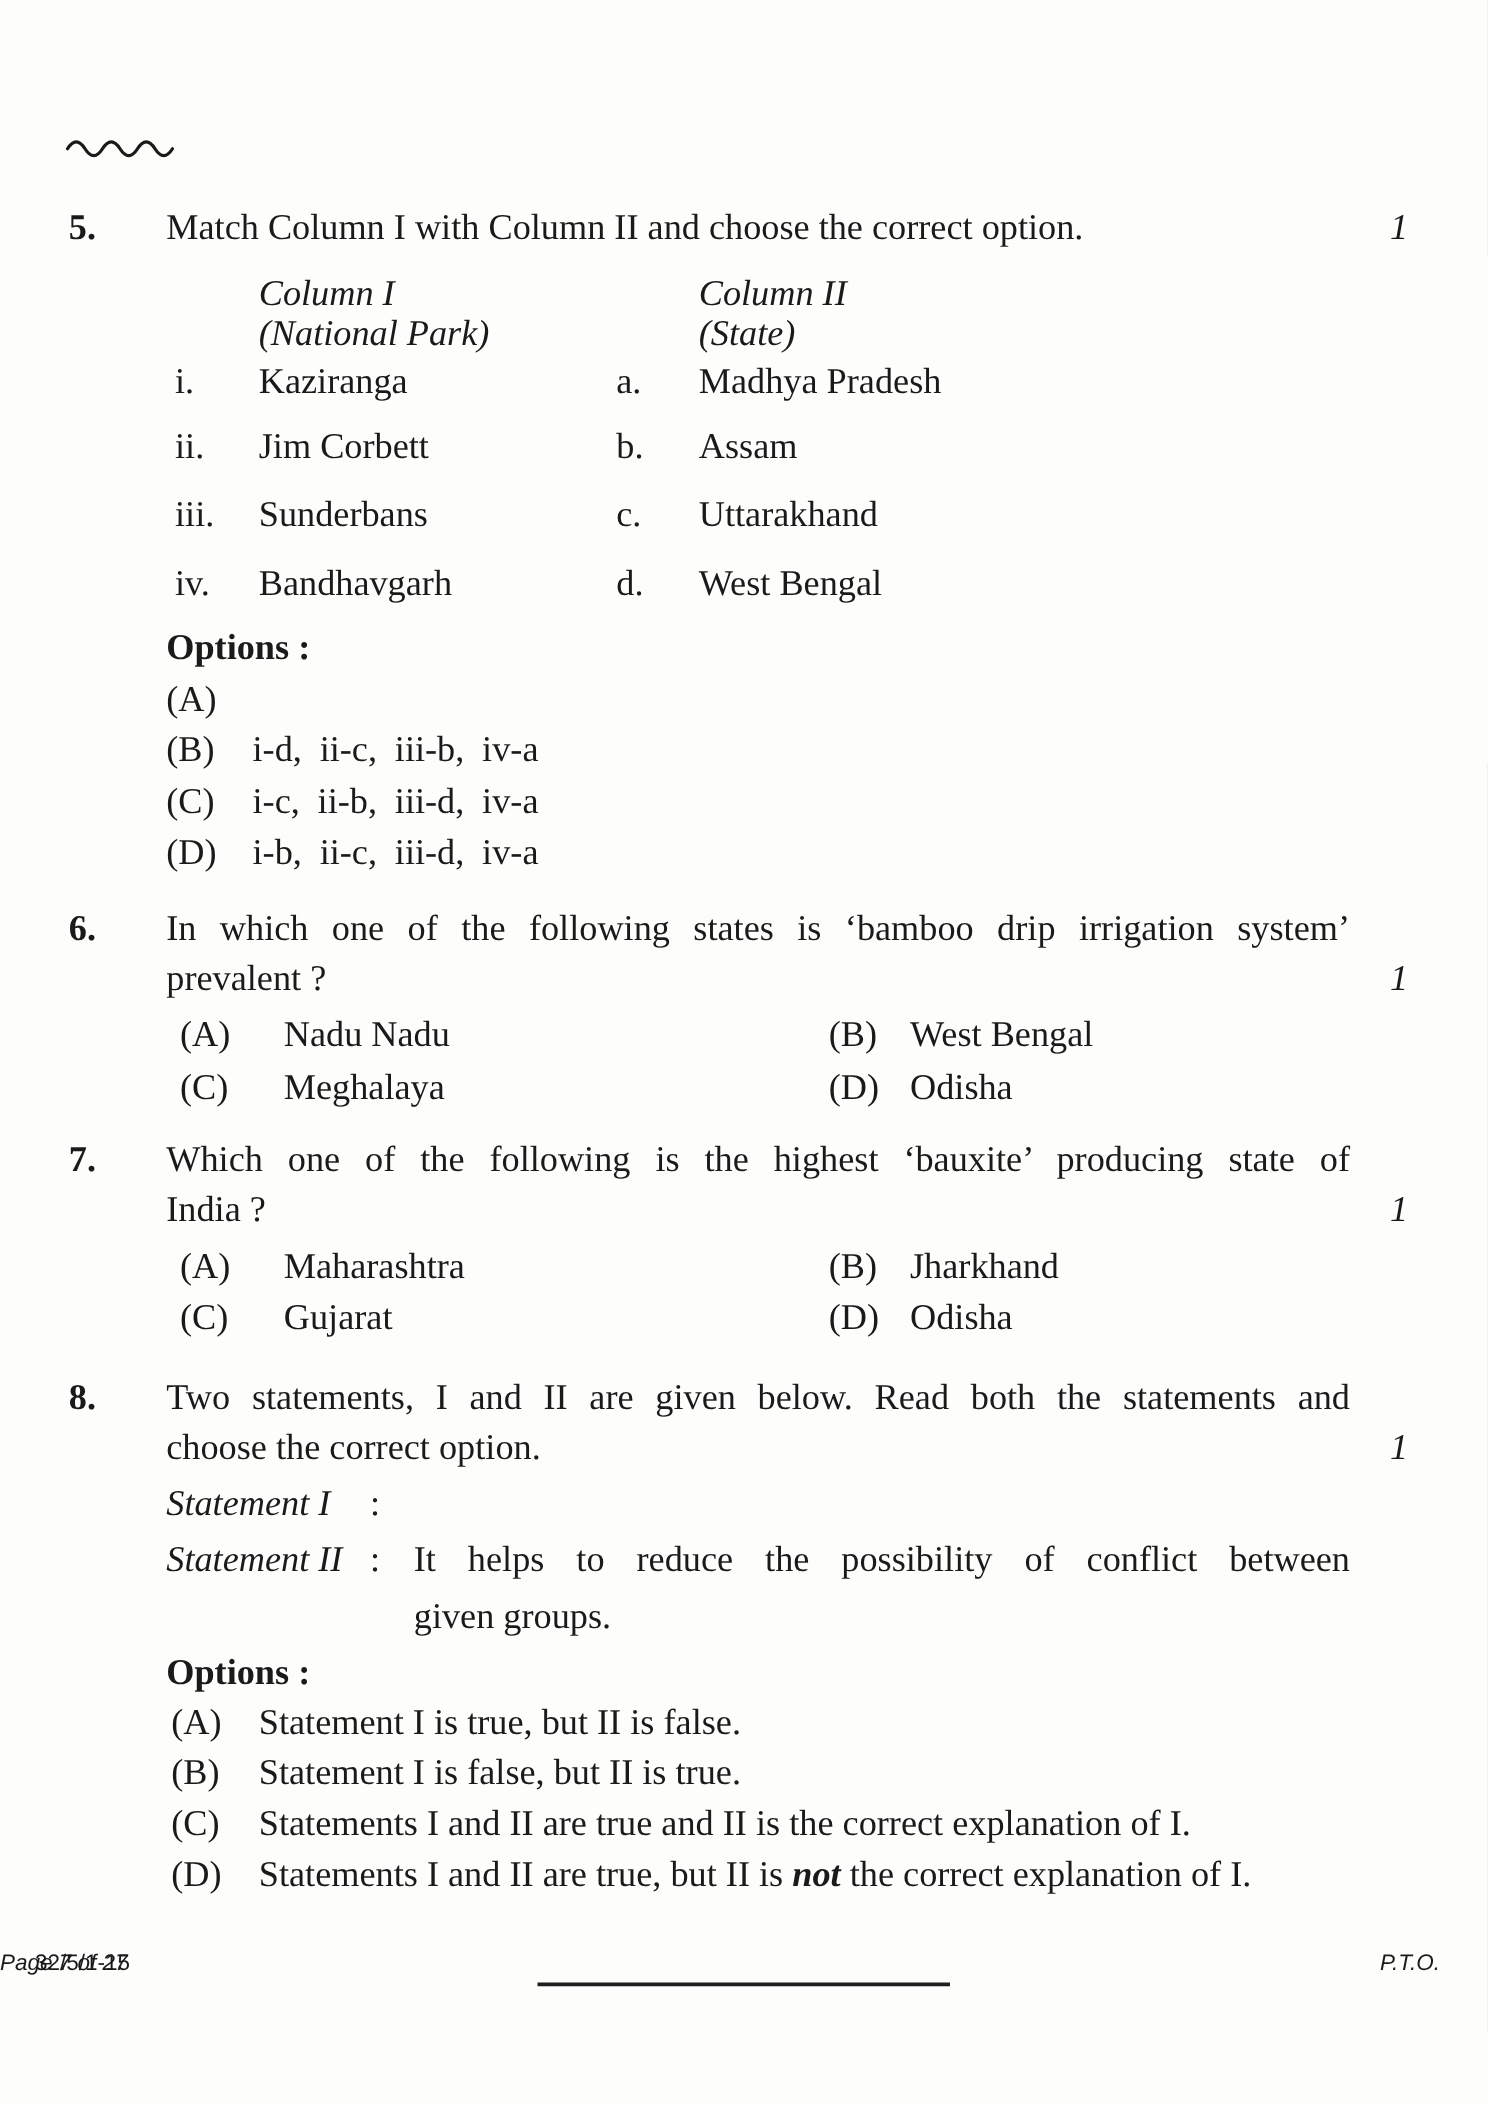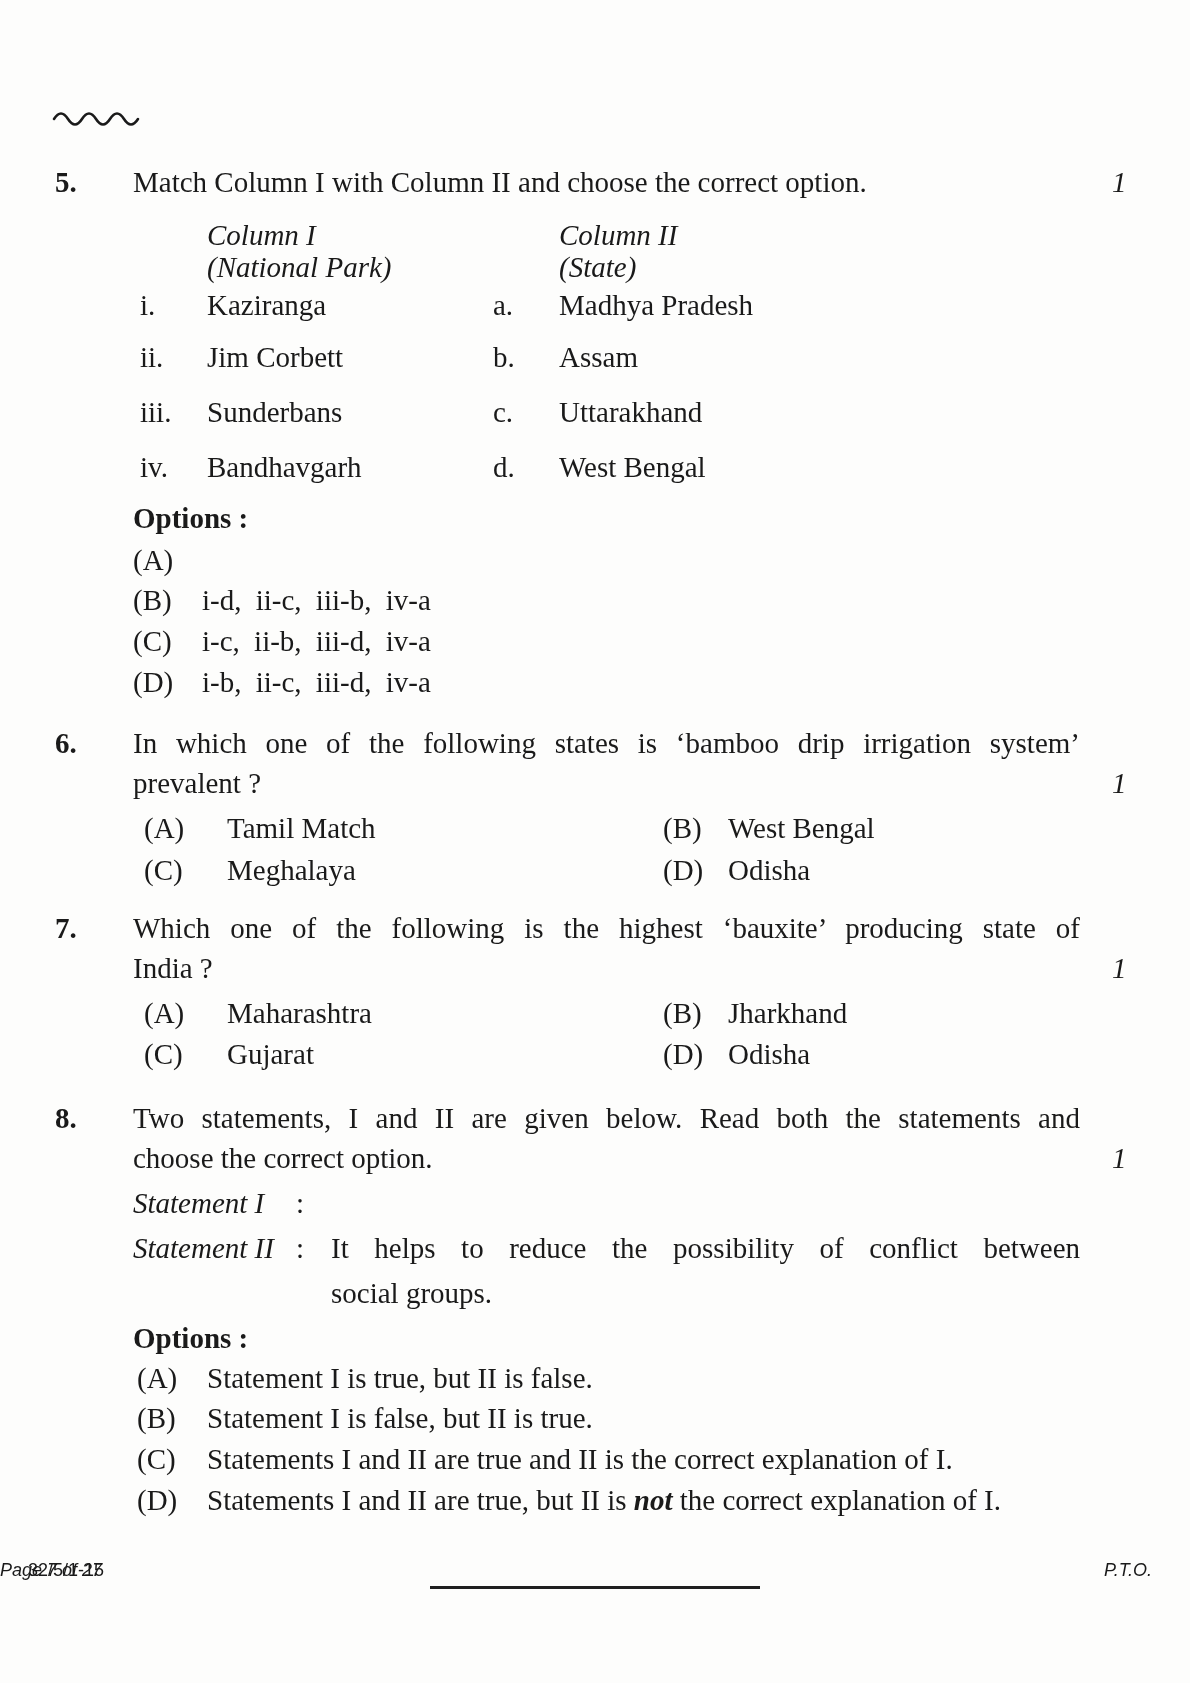--- a/index.html
+++ b/index.html
@@ -68,21 +68,21 @@
   <div class="abs optspace" style="left:202px; top:621px">i-c, ii-b, iii-d, iv-a</div>
   <div class="abs" style="left:133px; top:662px">(D)</div>
   <div class="abs optspace" style="left:202px; top:662px">i-b, ii-c, iii-d, iv-a</div>
 
   <div class="abs bold" style="left:55px; top:723px">6.</div>
   <div class="abs just" style="left:133px; top:723px; width:947px">In which one of the following states is ‘bamboo drip irrigation system’</div>
   <div class="abs" style="left:133px; top:763px">prevalent ?</div>
   <div class="abs marks" style="left:1112px; top:763px">1</div>
 
   <div class="abs" style="left:144px; top:808px">(A)</div>
-  <div class="abs" style="left:227px; top:808px">Tamil Match</div>
+  <div class="abs" style="left:227px; top:808px">Nadu Nadu</div>
   <div class="abs" style="left:663px; top:808px">(B)</div>
   <div class="abs" style="left:728px; top:808px">West Bengal</div>
   <div class="abs" style="left:144px; top:850px">(C)</div>
   <div class="abs" style="left:227px; top:850px">Meghalaya</div>
   <div class="abs" style="left:663px; top:850px">(D)</div>
   <div class="abs" style="left:728px; top:850px">Odisha</div>
 
   <div class="abs bold" style="left:55px; top:908px">7.</div>
   <div class="abs just" style="left:133px; top:908px; width:947px">Which one of the following is the highest ‘bauxite’ producing state of</div>
   <div class="abs" style="left:133px; top:948px">India ?</div>
@@ -101,21 +101,21 @@
   <div class="abs just" style="left:133px; top:1098px; width:947px">Two statements, I and II are given below. Read both the statements and</div>
   <div class="abs" style="left:133px; top:1138px">choose the correct option.</div>
   <div class="abs marks" style="left:1112px; top:1138px">1</div>
 
   <div class="abs it" style="left:133px; top:1183px">Statement I</div>
   <div class="abs" style="left:296px; top:1183px">:</div>
 
   <div class="abs it" style="left:133px; top:1228px">Statement II</div>
   <div class="abs" style="left:296px; top:1228px">:</div>
   <div class="abs just" style="left:331px; top:1228px; width:749px">It helps to reduce the possibility of conflict between</div>
-  <div class="abs" style="left:331px; top:1273px">social groups.</div>
+  <div class="abs" style="left:331px; top:1273px">given groups.</div>
 
   <div class="abs bold" style="left:133px; top:1318px">Options :</div>
 
   <div class="abs" style="left:137px; top:1358px">(A)</div>
   <div class="abs" style="left:207px; top:1358px">Statement I is true, but II is false.</div>
   <div class="abs" style="left:137px; top:1398px">(B)</div>
   <div class="abs" style="left:207px; top:1398px">Statement I is false, but II is true.</div>
   <div class="abs" style="left:137px; top:1439px">(C)</div>
   <div class="abs" style="left:207px; top:1439px">Statements I and II are true and II is the correct explanation of I.</div>
   <div class="abs" style="left:137px; top:1480px">(D)</div>

